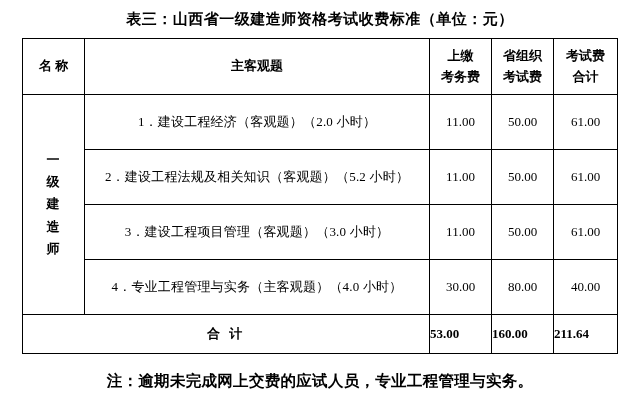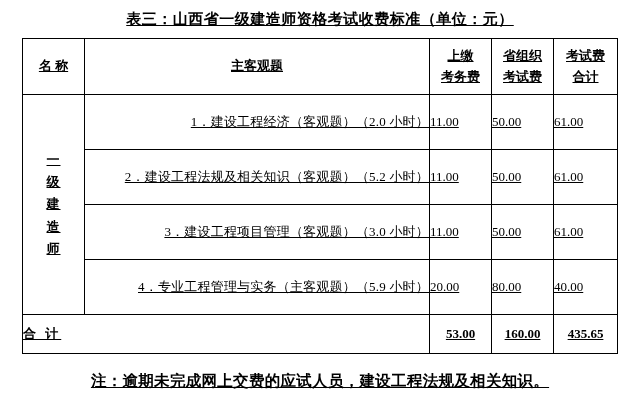--- a/index.html
+++ b/index.html
@@ -12,21 +12,20 @@
     background: #ffffff;
     font-family: "Liberation Serif", "DejaVu Serif", serif;
     color: #000000;
     overflow: hidden;
   }
   .page {
     width: 640px;
     height: 365px;
     position: relative;
     box-sizing: border-box;
-    text-decoration: underline;
   }
   .title {
     text-align: center;
     font-size: 15px;
     font-weight: bold;
     letter-spacing: 0.5px;
     padding-top: 10px;
     padding-bottom: 9px;
   }
   table.fee-table {
@@ -61,41 +60,43 @@
     vertical-align: middle;
     font-weight: bold;
     font-size: 13.5px;
     line-height: 1.72;
     letter-spacing: 1px;
     padding: 4px 0;
   }
   .vert-cell span { display: block; }
 
   .subject-cell {
-    text-align: right;
+    text-align: center;
     padding-left: 16px;
     height: 54px;
     vertical-align: middle;
     font-size: 13px;
     letter-spacing: 0.2px;
     margin-top: 24px;
   }
   .num-cell {
+    text-align: center;
     vertical-align: middle;
     font-size: 13px;
   }
   .total-label {
+    text-align: center;
     vertical-align: middle;
     font-weight: bold;
     font-size: 13.5px;
     height: 38px;
     letter-spacing: 3px;
   }
   .total-num {
-    text-align: center;
+    text-align: left;
     vertical-align: middle;
     font-weight: bold;
     font-size: 13px;
   }
   .note {
     margin: 0 auto;
     width: 595px;
     padding-top: 17px;
     font-size: 15.5px;
     font-weight: bold;
@@ -158,30 +159,30 @@
       </tr>
 
       <tr>
         <td class="subject-cell">3．建设工程项目管理（客观题）（3.0 小时）</td>
         <td class="num-cell">11.00</td>
         <td class="num-cell">50.00</td>
         <td class="num-cell">61.00</td>
       </tr>
 
       <tr>
-        <td class="subject-cell">4．专业工程管理与实务（主客观题）（5.9 小时）</td>
-        <td class="num-cell">20.00</td>
+        <td class="subject-cell">4．专业工程管理与实务（主客观题）（4.0 小时）</td>
+        <td class="num-cell">30.00</td>
         <td class="num-cell">80.00</td>
         <td class="num-cell">40.00</td>
       </tr>
 
       <tr>
         <td class="total-label" colspan="2">合  计</td>
         <td class="total-num">53.00</td>
         <td class="total-num">160.00</td>
-        <td class="total-num">435.65</td>
+        <td class="total-num">211.64</td>
       </tr>
     </tbody>
   </table>
 
-  <div class="note">注：逾期未完成网上交费的应试人员，建设工程法规及相关知识。</div>
+  <div class="note">注：逾期未完成网上交费的应试人员，专业工程管理与实务。</div>
 
 </div>
 
 </body></html>

